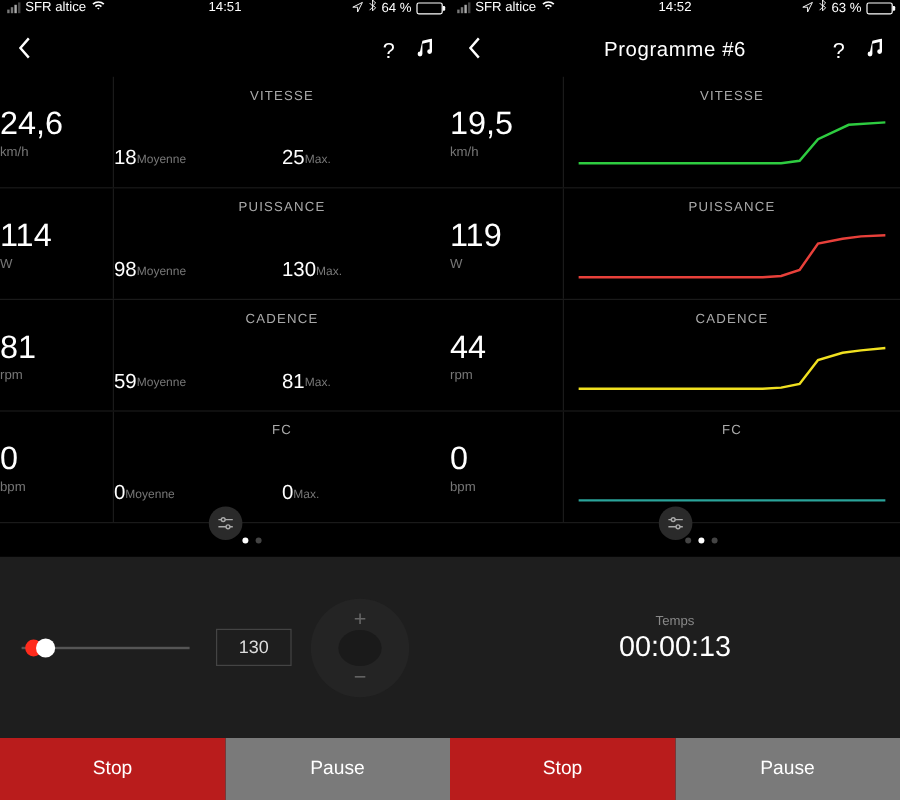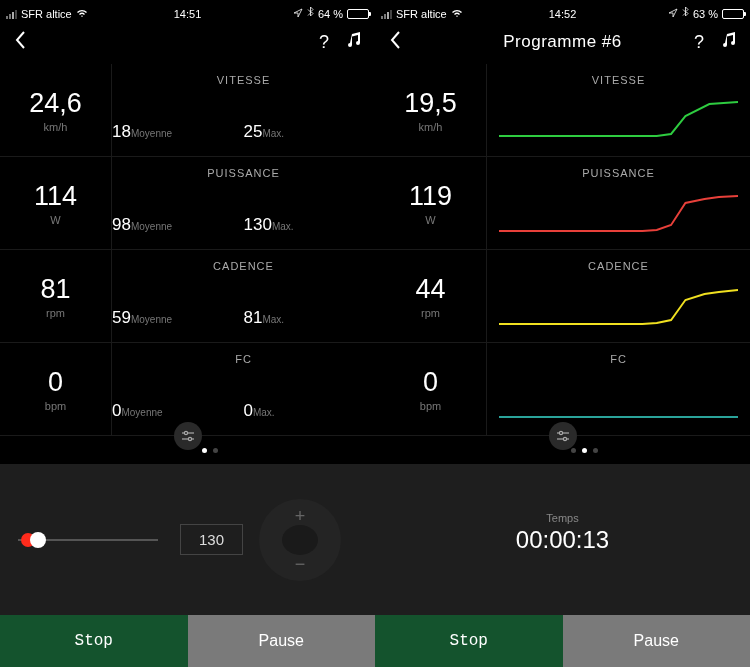--- a/index.html
+++ b/index.html
@@ -5,21 +5,21 @@
   * { box-sizing: border-box; margin: 0; padding: 0; }
   body {
     width: 750px; height: 667px;
     background: #000;
     display: flex;
     font-family: -apple-system, "Helvetica Neue", sans-serif;
     overflow: hidden;
   }
   .phone { width: 375px; height: 667px; background: #000; display: flex; flex-direction: column; position: relative; }
   .status-bar {
-    height: 20px; display: flex; align-items: flex-end; justify-content: space-between;
+    height: 20px; display: flex; align-items: flex-start; justify-content: space-between;
     padding: 0 6px; font-size: 11px; color: #fff;
   }
   .status-left, .status-right { display: flex; align-items: center; gap: 4px; }
   .status-center { position: absolute; left: 50%; transform: translateX(-50%); font-size: 11px; color: #fff; }
   .signal-bars { display: flex; align-items: flex-end; gap: 1px; }
   .signal-bars span { width: 2px; background: #777; display: inline-block; }
   .signal-bars span:nth-child(1){height:3px} .signal-bars span:nth-child(2){height:5px}
   .signal-bars span:nth-child(3){height:7px;background:#aaa} .signal-bars span:nth-child(4){height:9px;background:#444}
   .wifi { font-size: 10px; }
   .battery {
@@ -32,21 +32,21 @@
     padding: 0 14px; color: #fff;
   }
   .nav-title { position: absolute; left: 50%; transform: translateX(-50%); font-size: 17px; letter-spacing: 0.5px; font-weight: 400; }
   .nav-left, .nav-right { display: flex; align-items: center; gap: 18px; font-size: 18px; }
   .chevron-back { font-size: 22px; line-height: 1; }
   .metrics { flex: 0 0 auto; }
   .metric-row {
     height: 93px; display: flex; border-bottom: 1px solid #1a1a1a; position: relative;
   }
   .metric-main {
-    width: 112px; display: flex; flex-direction: column; align-items: center; justify-content: center;
+    width: 95px; display: flex; flex-direction: column; align-items: flex-start; justify-content: center;
     border-right: 1px solid #1a1a1a;
   }
   .metric-main .value { font-size: 27px; font-weight: 300; color: #fff; }
   .metric-main .unit { font-size: 11px; color: #777; margin-top: 2px; }
   .metric-detail {
     flex: 1; position: relative; display: flex; align-items: flex-end; padding-bottom: 14px;
   }
   .metric-label-top {
     position: absolute; top: 10px; left: 50%; transform: translateX(-50%);
     font-size: 11px; color: #aaa; letter-spacing: 1px;
@@ -97,21 +97,21 @@
   .stat-panel {
     flex: 1; background: #1e1e1e; display: flex; align-items: center; justify-content: space-around;
   }
   .stat-col { display: flex; flex-direction: column; align-items: center; }
   .stat-col .lab { color: #888; font-size: 11px; }
   .stat-col .num { color: #fff; font-size: 24px; font-weight: 300; margin-top: 2px; }
   .stat-col .sub { color: #888; font-size: 11px; margin-top: 2px; }
   .footer {
     height: 52px; display: flex;
   }
-  .btn-stop { flex: 1; background: #14532d; color: #fff; display: flex; align-items: center; justify-content: center; font-size: 16px; font-family: Liberation Mono, monospace; }
+  .btn-stop { flex: 1; background: #b91c1c; color: #fff; display: flex; align-items: center; justify-content: center; font-size: 16px; }
   .btn-pause { flex: 1; background: #7a7a7a; color: #fff; display: flex; align-items: center; justify-content: center; font-size: 16px; }
 </style>
 </head>
 <body>
 
 <div class="phone">
   <div class="status-bar">
     <div class="status-left">
       <span class="signal-bars">
           <span></span>

